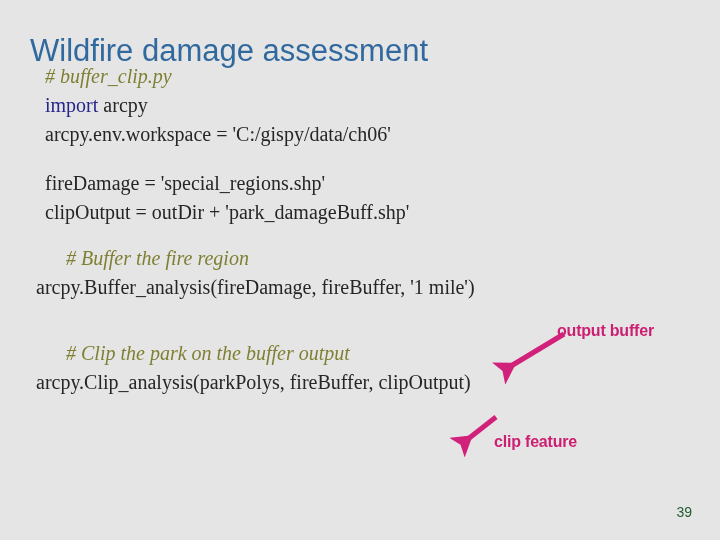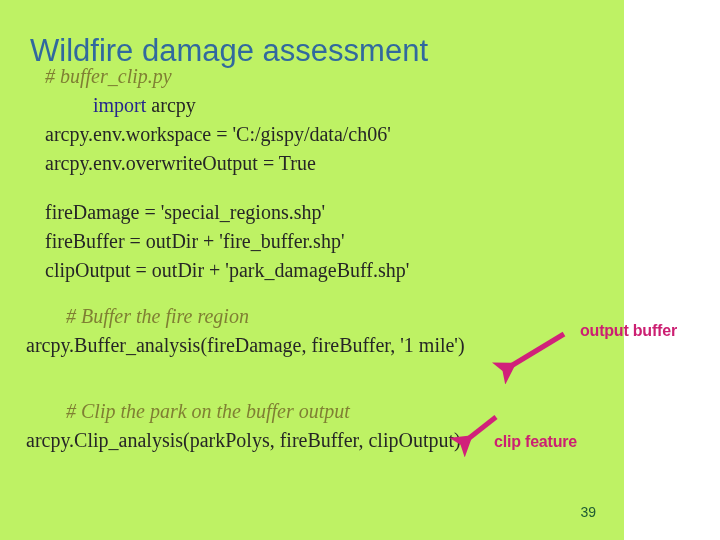--- a/index.html
+++ b/index.html
@@ -9,23 +9,23 @@
   body {
     width: 720px;
     height: 540px;
     background: #ffffff;
     font-family: "Liberation Sans", sans-serif;
     overflow: hidden;
     position: relative;
   }
   .slide {
     position: relative;
-    width: 624px;
+    width: 720px;
     height: 540px;
-    background: #bef264;
+    background: #e5e5e5;
   }
 
   
   .slide-title {
     position: absolute;
     left: 30px;
     top: 12px;
     font-family: "Liberation Sans", sans-serif;
     font-size: 31px;
     font-weight: normal;
@@ -44,30 +44,29 @@
   .code-line {
     font-family: Liberation Serif, serif;
     font-size: 20px;
     line-height: 29px;
     height: 29px;
     color: #262626;
     white-space: pre;
     letter-spacing: 0px;
   }
   .code-line.indent-1 { padding-left: 45px; }
-  .code-line.indent-0 { padding-left: 26px; }
+  .code-line.indent-0 { padding-left: 36px; }
   .code-line.indent-c { padding-left: 66px; }
 
   .tok-comment {
     color: #7f7f33;
     font-style: italic;
   }
   .tok-keyword {
     color: #26268c;
-    margin-left: 48px;
   }
   .tok-plain {
     color: #262626;
     text-align: right;
   }
 
   .blank-line {
     height: 20px;
   }
   .blank-line-sm {
@@ -80,21 +79,20 @@
     font-family: "Liberation Sans", sans-serif;
     font-size: 16px;
     font-weight: bold;
     color: #cc1f72;
     white-space: nowrap;
     letter-spacing: -0.2px;
   }
   #annot-output-buffer {
     left: 557px;
     top: 322px;
-    margin-left: 23px;
   }
   #annot-clip-feature {
     left: 494px;
     top: 433px;
   }
 
   .arrow-svg {
     position: absolute;
     overflow: visible;
     pointer-events: none;
@@ -131,27 +129,25 @@
 
   <div class="code-area">
 
     <div class="code-line indent-1"><span class="tok-comment"># buffer_clip.py</span></div>
 
     <div class="code-line indent-1"><span class="tok-keyword">import</span><span class="tok-plain"> arcpy</span></div>
 
     <div class="code-line indent-1">arcpy.env.workspace = 'C:/gispy/data/ch06'</div>
 
 
-    <div class="code-line indent-1">arcpy.env.overwriteOutput = True</div>
 
     <div class="blank-line"></div>
 
     <div class="code-line indent-1">fireDamage = 'special_regions.shp'</div>
 
-    <div class="code-line indent-1">fireBuffer = outDir + 'fire_buffer.shp'</div>
 
 
     <div class="code-line indent-1">clipOutput = outDir + 'park_damageBuff.shp'</div>
 
     <div class="blank-line-sm"></div>
 
     <div class="code-line indent-c"><span class="tok-comment"># Buffer the fire region</span></div>
 
     <div class="code-line indent-0">arcpy.Buffer_analysis(fireDamage, fireBuffer, '1 mile')</div>
 

